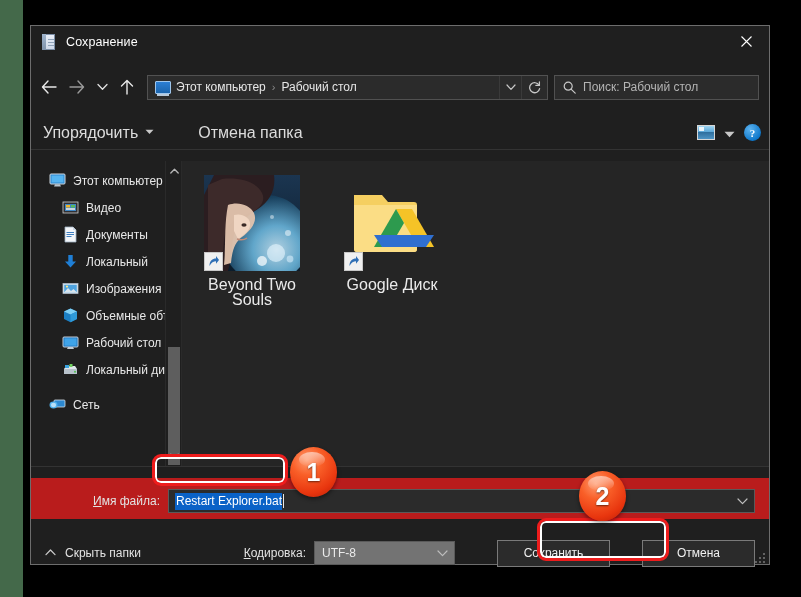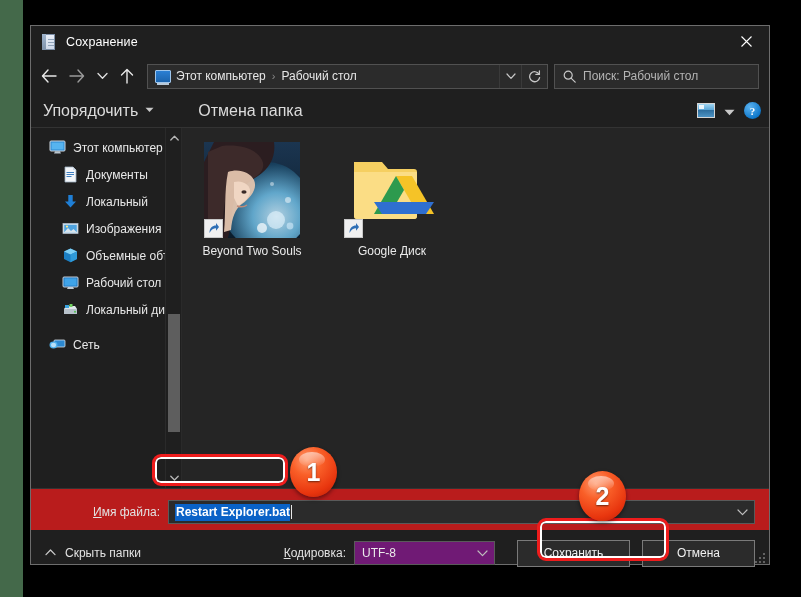--- a/index.html
+++ b/index.html
@@ -17,21 +17,21 @@
     position: absolute; left: 0; top: 0; width: 23px; height: 597px;
     background: #44694a;
   }
 
   
   .dialog {
     position: absolute; left: 30px; top: 25px;
     width: 740px; height: 540px;
     background: #1f1f1f;
     border: 1px solid #6d6d6d;
-    display: flex; flex-direction: column;
+    display: flex; flex-direction: column; gap: 11px;
   }
 
   
   .titlebar {
     height: 32px; background: #1f1f1f;
     display: flex; align-items: center;
     flex: 0 0 32px;
     position: relative;
   }
   .title-icon {
@@ -175,21 +175,21 @@
   .files {
     flex: 1 1 auto; background: #252525; position: relative; padding: 14px 0 0 14px;
   }
   .file-row { display: flex; gap: 28px; }
   .file {
     width: 112px; display: flex; flex-direction: column; align-items: center;
     text-align: center;
   }
   .file-thumb { width: 96px; height: 96px; position: relative; }
   .file-name {
-    color: #eaeaea; font-size: 12px; line-height: 15px; margin-top: 6px;
+    color: #eaeaea; font-size: 16px; line-height: 15px; margin-top: 6px;
     max-width: 110px;
   }
   .shortcut-arrow {
     position: absolute; left: 0; bottom: 0; width: 19px; height: 19px;
     background: #f0f0f0; border: 1px solid #c8c8c8;
     display: flex; align-items: center; justify-content: center;
   }
 
   
   .bts {
@@ -206,46 +206,46 @@
     position: relative;
   }
   .frow { display: flex; align-items: center; height: 26px; margin-bottom: 5px; }
   .flabel {
     flex: 0 0 auto; color: #e2e2e2; font-size: 12px; text-align: right;
     width: 110px; margin-right: 8px;
   }
   .acc { text-decoration: underline; }
   .fctrl {
     flex: 1 1 auto; height: 24px; background: #2b2b2b; border: 1px solid #5a5a5a;
-    display: flex; align-items: center; position: relative; min-width: 0; font-weight: bold;
+    display: flex; align-items: center; position: relative; min-width: 0;
   }
   .fctrl .val { color: #eaeaea; font-size: 12px; padding-left: 7px; white-space: nowrap; }
   .fctrl .val.sel { background: #0a62c7; color: #ffffff; padding: 1px 0 2px 1px; margin-left:6px; }
   .caret-bar { width:1px; height:14px; background:#e8e8e8; margin-left:1px; }
   .fdrop {
     width: 24px; height: 22px; margin-left: auto; flex: 0 0 24px;
     display: flex; align-items: center; justify-content: center; color: #c4c4c4;
   }
 
   .bottom-row {
     display: flex; align-items: center; height: 34px;
     padding: 12px 14px 0 14px; background: #1f1f1f;
   }
   .hide-folders { display: flex; align-items: center; color: #e2e2e2; font-size: 12px; }
   .hide-folders .chev { color: #c9c9c9; font-size: 9px; margin-right: 9px; }
   .enc-label { color: #e2e2e2; font-size: 12px; margin-left: auto; margin-right: 8px; }
   .enc-box {
-    width: 141px; height: 24px; background: #701a75; border: 1px solid #5a5a5a;
+    width: 141px; height: 24px; background: #737373; border: 1px solid #5a5a5a;
     display: flex; align-items: center; margin-right: 22px;
   }
   .enc-box .val { color: #eaeaea; font-size: 12px; padding-left: 7px; }
   .btn {
     width: 113px; height: 27px; background: #2b2b2b; border: 1px solid #7a7a7a;
     color: #f0f0f0; font-size: 12px;
-    display: flex; align-items: center; justify-content: center;
+    display: flex; align-items: center; justify-content: center; margin-left: 20px;
   }
   .btn.save { margin-right: 12px; }
 
   .resize-grip {
     position: absolute; right: 3px; bottom: 2px; width: 12px; height: 12px;
     opacity: .55;
   }
 
   
   .hl {
@@ -379,20 +379,32 @@
             <span class="sb-ico">
               <svg width="17" height="17" viewBox="0 0 17 17">
                   <rect x="1" y="2" width="15" height="10" rx="1" fill="#2c88d0" stroke="#cfd8e0" stroke-width="1"></rect>
                   <rect x="2.5" y="3.5" width="12" height="7" fill="#56b4f0"></rect>
                   <path d="M5 14.5 H12 L11 12.3 H6 Z" fill="#b9c4cd"></path>
                 </svg>
             </span>
             <span class="sb-label">Этот компьютер</span>
           </div>
 
+          <div class="sb-item lvl2">
+            <span class="sb-ico">
+              <svg width="17" height="17" viewBox="0 0 17 17">
+                  <rect x="1" y="3" width="15" height="11" fill="#2f2f33" stroke="#d0d0d0" stroke-width="0.8"></rect>
+                  <rect x="3" y="5" width="11" height="7" fill="#3e86c4"></rect>
+                  <rect x="4" y="6" width="4" height="2.5" fill="#f0b429"></rect>
+                  <rect x="9" y="6" width="4" height="2.5" fill="#5bb85b"></rect>
+                  <rect x="4" y="9" width="9" height="2" fill="#c8d4e0"></rect>
+                </svg>
+            </span>
+            <span class="sb-label">Видео</span>
+          </div>
 
           <div class="sb-item lvl2">
             <span class="sb-ico">
               <svg width="17" height="17" viewBox="0 0 17 17">
                   <path d="M3 1 H11 L14 4 V16 H3 Z" fill="#f2f5f9" stroke="#9fb0c2" stroke-width="0.8"></path>
                   <path d="M11 1 V4 H14" fill="#cdd8e4"></path>
                   <rect x="4.5" y="6" width="7.5" height="1" fill="#3f7fc1"></rect>
                   <rect x="4.5" y="8" width="7.5" height="1" fill="#3f7fc1"></rect>
                   <rect x="4.5" y="10" width="5" height="1" fill="#3f7fc1"></rect>
                 </svg>

